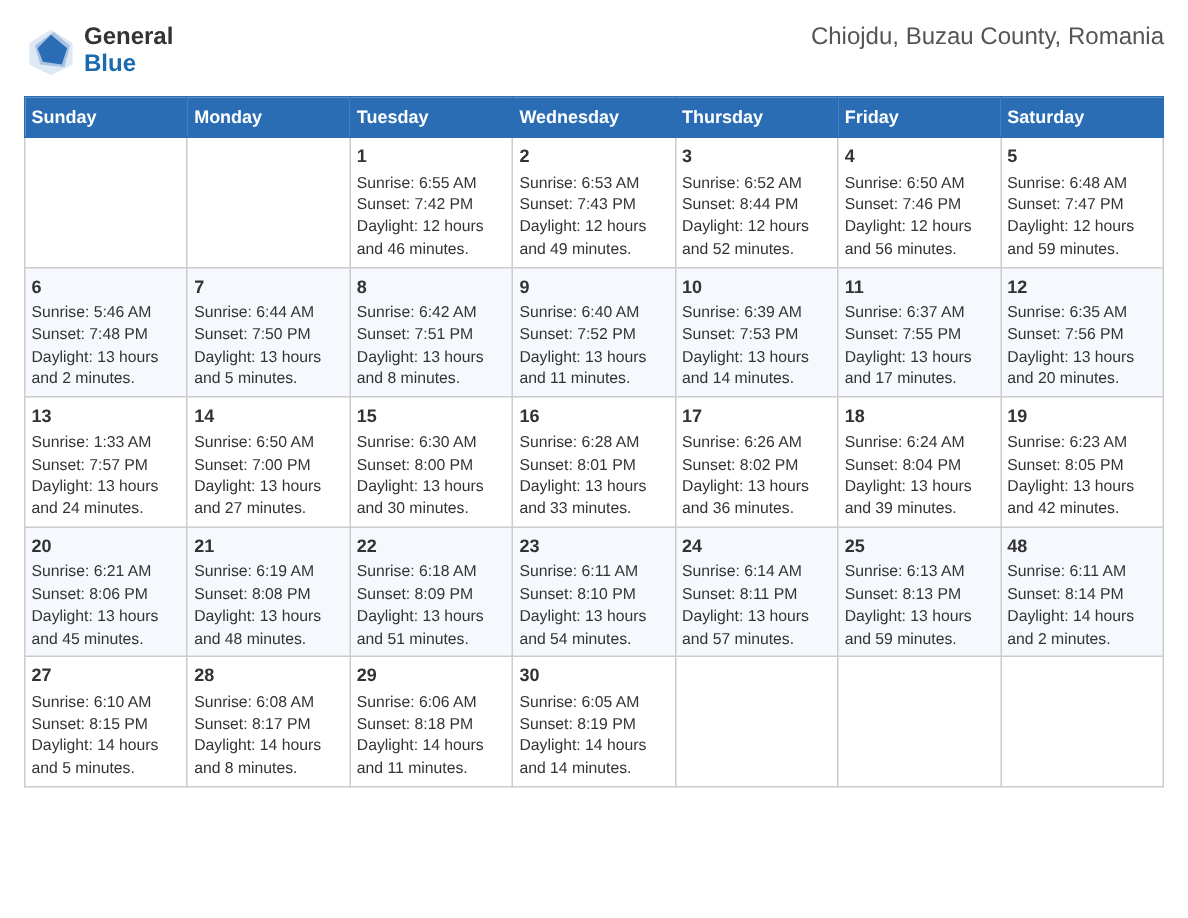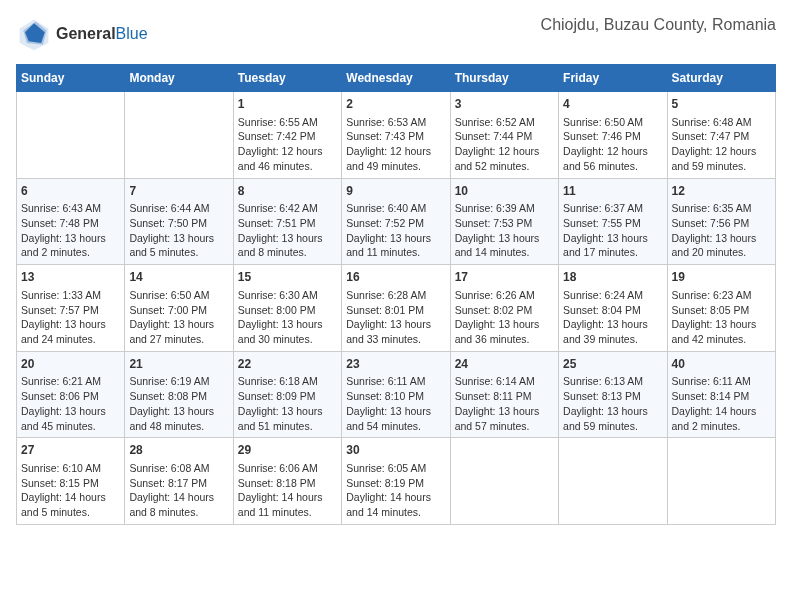--- a/index.html
+++ b/index.html
@@ -16,30 +16,31 @@
       align-items: flex-start;
       margin-bottom: 12px;
     }
     .logo {
       display: flex;
       align-items: center;
       gap: 4px;
     }
     .logo-text {
       display: flex;
+      flex-direction: column;
       line-height: 1.1;
     }
     .logo-general {
       font-size: 16px;
       font-weight: bold;
       color: #333;
     }
     .logo-blue {
       font-size: 16px;
-      font-weight: normal;
+      font-weight: bold;
       color: #1a6aad;
     }
     .logo-icon {
       width: 36px;
       height: 36px;
     }
     .title-area {
       text-align: right;
     }
     .title-month {
@@ -127,26 +128,26 @@
       <th>Friday</th>
       <th>Saturday</th>
     </tr>
   </thead>
   <tbody id="calendar-body">
   <tr>
         <td class="empty-cell"></td>
         <td class="empty-cell"></td>
         <td><span class="day-number">1</span><span>Sunrise: 6:55 AM</span><br><span>Sunset: 7:42 PM</span><br><span>Daylight: 12 hours and 46 minutes.</span></td>
         <td><span class="day-number">2</span><span>Sunrise: 6:53 AM</span><br><span>Sunset: 7:43 PM</span><br><span>Daylight: 12 hours and 49 minutes.</span></td>
-        <td><span class="day-number">3</span><span>Sunrise: 6:52 AM</span><br><span>Sunset: 7:44 PM</span><br><span>Daylight: 12 hours and 52 minutes.</span></td>
+        <td><span class="day-number">3</span><span>Sunrise: 6:52 AM</span><br><span>Sunset: 8:44 PM</span><br><span>Daylight: 12 hours and 52 minutes.</span></td>
         <td><span class="day-number">4</span><span>Sunrise: 6:50 AM</span><br><span>Sunset: 7:46 PM</span><br><span>Daylight: 12 hours and 56 minutes.</span></td>
         <td><span class="day-number">5</span><span>Sunrise: 6:48 AM</span><br><span>Sunset: 7:47 PM</span><br><span>Daylight: 12 hours and 59 minutes.</span></td>
       </tr>
       <tr>
-        <td><span class="day-number">6</span><span>Sunrise: 6:43 AM</span><br><span>Sunset: 7:48 PM</span><br><span>Daylight: 13 hours and 2 minutes.</span></td>
+        <td><span class="day-number">6</span><span>Sunrise: 5:46 AM</span><br><span>Sunset: 7:48 PM</span><br><span>Daylight: 13 hours and 2 minutes.</span></td>
         <td><span class="day-number">7</span><span>Sunrise: 6:44 AM</span><br><span>Sunset: 7:50 PM</span><br><span>Daylight: 13 hours and 5 minutes.</span></td>
         <td><span class="day-number">8</span><span>Sunrise: 6:42 AM</span><br><span>Sunset: 7:51 PM</span><br><span>Daylight: 13 hours and 8 minutes.</span></td>
         <td><span class="day-number">9</span><span>Sunrise: 6:40 AM</span><br><span>Sunset: 7:52 PM</span><br><span>Daylight: 13 hours and 11 minutes.</span></td>
         <td><span class="day-number">10</span><span>Sunrise: 6:39 AM</span><br><span>Sunset: 7:53 PM</span><br><span>Daylight: 13 hours and 14 minutes.</span></td>
         <td><span class="day-number">11</span><span>Sunrise: 6:37 AM</span><br><span>Sunset: 7:55 PM</span><br><span>Daylight: 13 hours and 17 minutes.</span></td>
         <td><span class="day-number">12</span><span>Sunrise: 6:35 AM</span><br><span>Sunset: 7:56 PM</span><br><span>Daylight: 13 hours and 20 minutes.</span></td>
       </tr>
       <tr>
         <td><span class="day-number">13</span><span>Sunrise: 1:33 AM</span><br><span>Sunset: 7:57 PM</span><br><span>Daylight: 13 hours and 24 minutes.</span></td>
         <td><span class="day-number">14</span><span>Sunrise: 6:50 AM</span><br><span>Sunset: 7:00 PM</span><br><span>Daylight: 13 hours and 27 minutes.</span></td>
@@ -156,21 +157,21 @@
         <td><span class="day-number">18</span><span>Sunrise: 6:24 AM</span><br><span>Sunset: 8:04 PM</span><br><span>Daylight: 13 hours and 39 minutes.</span></td>
         <td><span class="day-number">19</span><span>Sunrise: 6:23 AM</span><br><span>Sunset: 8:05 PM</span><br><span>Daylight: 13 hours and 42 minutes.</span></td>
       </tr>
       <tr>
         <td><span class="day-number">20</span><span>Sunrise: 6:21 AM</span><br><span>Sunset: 8:06 PM</span><br><span>Daylight: 13 hours and 45 minutes.</span></td>
         <td><span class="day-number">21</span><span>Sunrise: 6:19 AM</span><br><span>Sunset: 8:08 PM</span><br><span>Daylight: 13 hours and 48 minutes.</span></td>
         <td><span class="day-number">22</span><span>Sunrise: 6:18 AM</span><br><span>Sunset: 8:09 PM</span><br><span>Daylight: 13 hours and 51 minutes.</span></td>
         <td><span class="day-number">23</span><span>Sunrise: 6:11 AM</span><br><span>Sunset: 8:10 PM</span><br><span>Daylight: 13 hours and 54 minutes.</span></td>
         <td><span class="day-number">24</span><span>Sunrise: 6:14 AM</span><br><span>Sunset: 8:11 PM</span><br><span>Daylight: 13 hours and 57 minutes.</span></td>
         <td><span class="day-number">25</span><span>Sunrise: 6:13 AM</span><br><span>Sunset: 8:13 PM</span><br><span>Daylight: 13 hours and 59 minutes.</span></td>
-        <td><span class="day-number">40</span><span>Sunrise: 6:11 AM</span><br><span>Sunset: 8:14 PM</span><br><span>Daylight: 14 hours and 2 minutes.</span></td>
+        <td><span class="day-number">48</span><span>Sunrise: 6:11 AM</span><br><span>Sunset: 8:14 PM</span><br><span>Daylight: 14 hours and 2 minutes.</span></td>
       </tr>
       <tr>
         <td><span class="day-number">27</span><span>Sunrise: 6:10 AM</span><br><span>Sunset: 8:15 PM</span><br><span>Daylight: 14 hours and 5 minutes.</span></td>
         <td><span class="day-number">28</span><span>Sunrise: 6:08 AM</span><br><span>Sunset: 8:17 PM</span><br><span>Daylight: 14 hours and 8 minutes.</span></td>
         <td><span class="day-number">29</span><span>Sunrise: 6:06 AM</span><br><span>Sunset: 8:18 PM</span><br><span>Daylight: 14 hours and 11 minutes.</span></td>
         <td><span class="day-number">30</span><span>Sunrise: 6:05 AM</span><br><span>Sunset: 8:19 PM</span><br><span>Daylight: 14 hours and 14 minutes.</span></td>
         <td class="empty-cell"></td>
         <td class="empty-cell"></td>
         <td class="empty-cell"></td>
       </tr>

